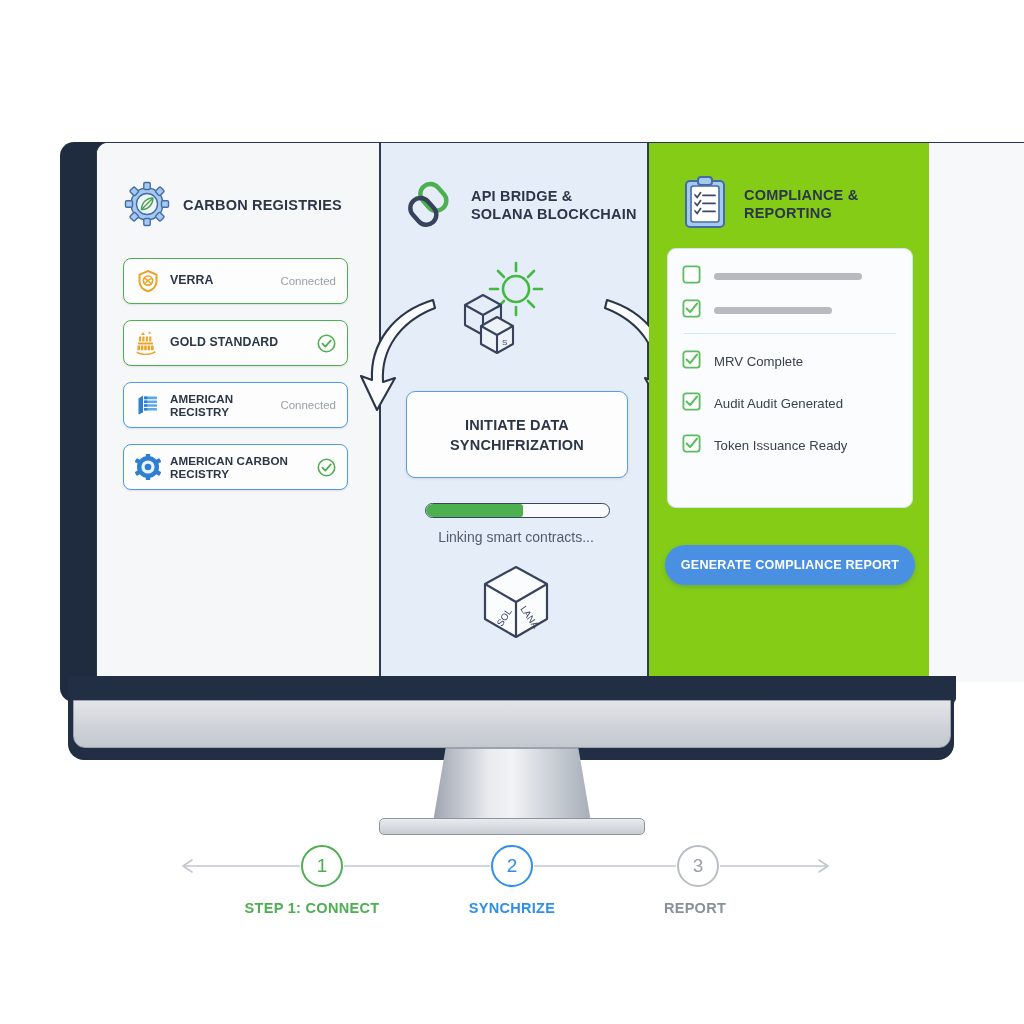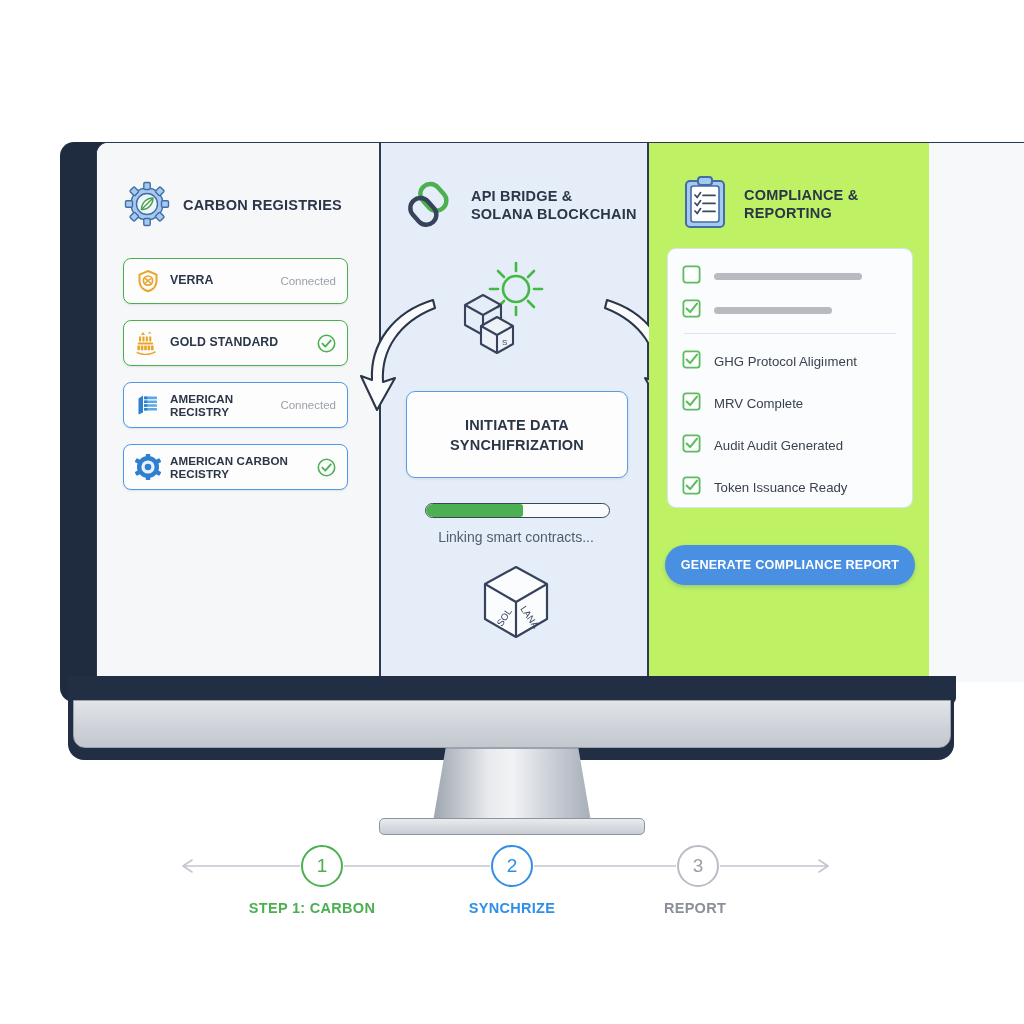--- a/index.html
+++ b/index.html
@@ -68,21 +68,21 @@
     background:linear-gradient(180deg,#e9ebee 0%,#c8cdd4 100%);
     border:1px solid #8d95a1;
     border-radius:5px;
   }
 
   
   .cols { display:flex; width:100%; height:100%; }
   .col-left   { width:282px; background:#f6f7f8; position:relative; }
   .col-center { width:270px; background:#e5edf8; position:relative;
                 border-left:2px solid #2f3b52; border-right:2px solid #2f3b52; }
-  .col-right  { width:280px; background:#bef264; position:relative;padding-left:37px; }
+  .col-right  { width:280px; background:#84cc16; position:relative;padding-left:37px; }
 
   
   .panel-head { display:flex; align-items:center; gap:13px; }
   .panel-title {
     font-size:14.5px; font-weight:bold; color:#2b3648;
     letter-spacing:0.2px; line-height:1.22;
   }
 
   .lhead { position:absolute; left:27px; top:38px; }
   .chead { position:absolute; left:19px; top:32px; }
@@ -456,29 +456,20 @@
               <svg width="19" height="19" viewBox="0 0 19 19">
                 <rect x="1.4" y="1.4" width="16.2" height="16.2" rx="2.6" fill="#ffffff" stroke="#5dbc5f" stroke-width="1.8"></rect>
                 <path d="M4.6 9.6 L8.1 13.1 L15 4.6" fill="none" stroke="#5dbc5f" stroke-width="2.1" stroke-linecap="round" stroke-linejoin="round"></path>
               </svg>
             </span>
             <span class="skel-bar" style="width:118px"></span>
           </div>
 
           <div class="skel-divider"></div>
 
-          <div class="chk-row">
-            <span>
-              <svg width="19" height="19" viewBox="0 0 19 19">
-                <rect x="1.4" y="1.4" width="16.2" height="16.2" rx="2.6" fill="#ffffff" stroke="#5dbc5f" stroke-width="1.8"></rect>
-                <path d="M4.6 9.6 L8.1 13.1 L15 4.6" fill="none" stroke="#5dbc5f" stroke-width="2.1" stroke-linecap="round" stroke-linejoin="round"></path>
-              </svg>
-            </span>
-            <span class="chk-label">GHG Protocol Aligiıment</span>
-          </div>
 
           <div class="chk-row">
             <span>
               <svg width="19" height="19" viewBox="0 0 19 19">
                 <rect x="1.4" y="1.4" width="16.2" height="16.2" rx="2.6" fill="#ffffff" stroke="#5dbc5f" stroke-width="1.8"></rect>
                 <path d="M4.6 9.6 L8.1 13.1 L15 4.6" fill="none" stroke="#5dbc5f" stroke-width="2.1" stroke-linecap="round" stroke-linejoin="round"></path>
               </svg>
             </span>
             <span class="chk-label">MRV Complete</span>
           </div>
@@ -529,21 +520,21 @@
       <line x1="534" y1="28" x2="676" y2="28"></line>
       <line x1="720" y1="28" x2="828" y2="28"></line>
       <path d="M192 22 L183 28 L192 34" stroke-linecap="round" stroke-linejoin="round"></path>
       <path d="M819 22 L828 28 L819 34" stroke-linecap="round" stroke-linejoin="round"></path>
     </g>
   </svg>
 
   <div class="step-node s1" style="left:301px">
     <span>1</span>
   </div>
-  <div class="step-label s1" style="left:312px">STEP 1: CARBON</div>
+  <div class="step-label s1" style="left:312px">STEP 1: CONNECT</div>
 
   <div class="step-node s2" style="left:491px">
     <span>2</span>
   </div>
   <div class="step-label s2" style="left:512px">SYNCHRIZE</div>
 
   <div class="step-node s3" style="left:677px">
     <span>3</span>
   </div>
   <div class="step-label s3" style="left:695px">REPORT</div>

